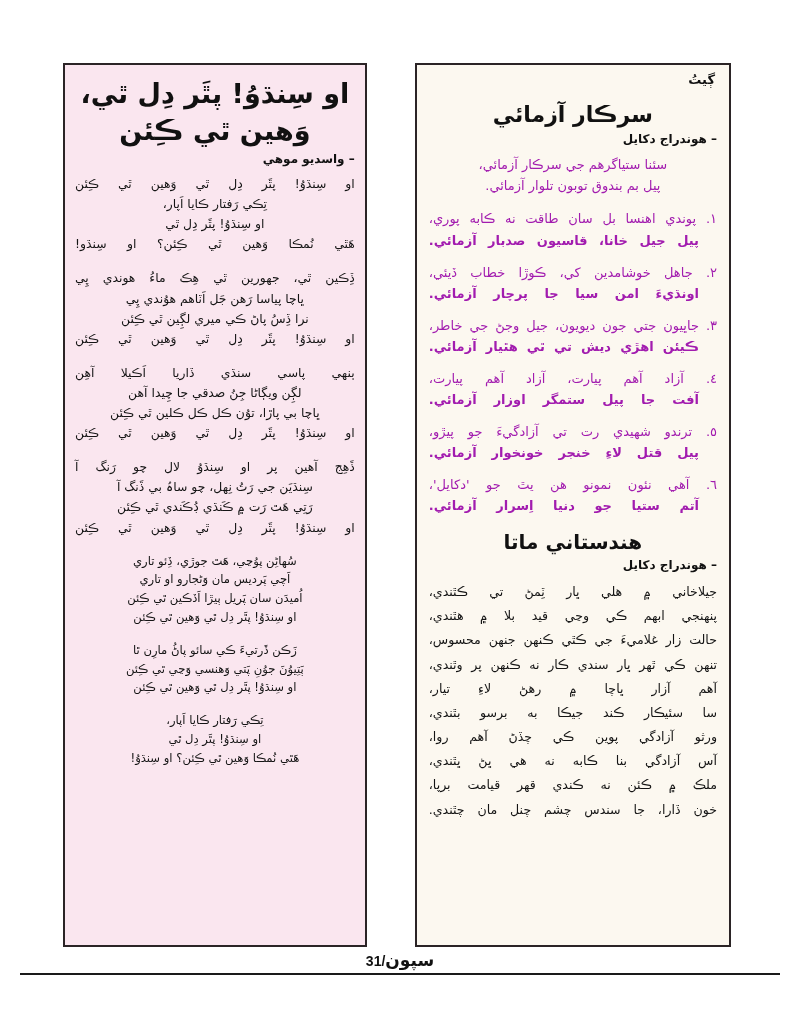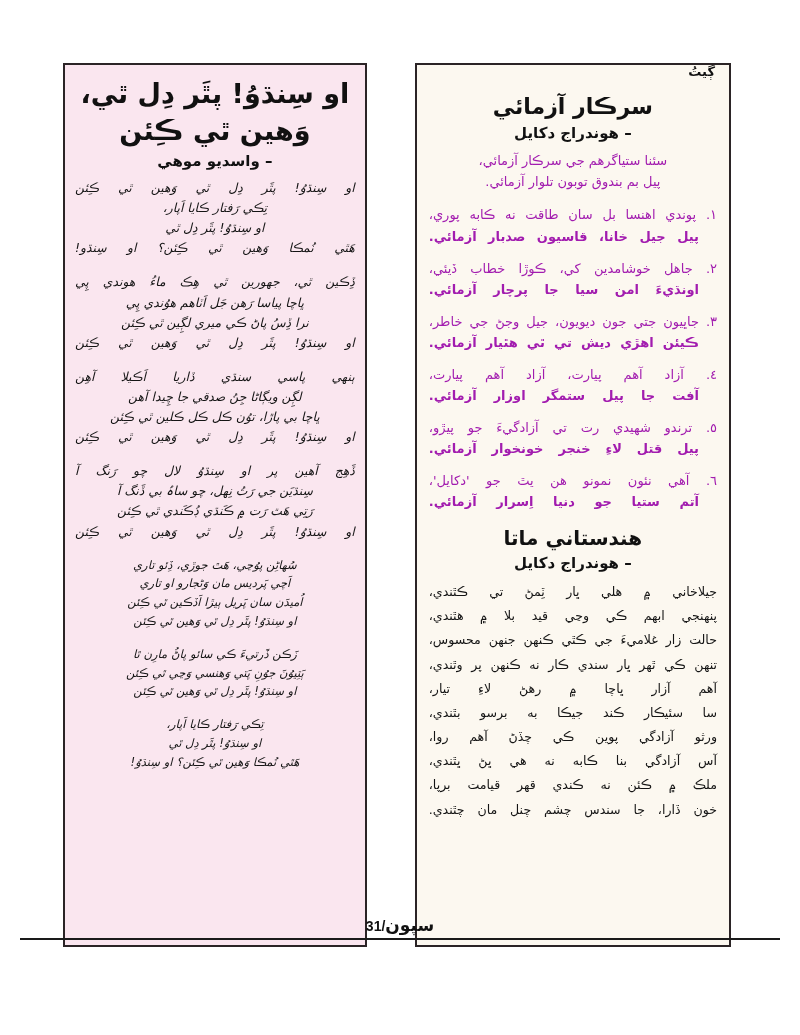--- a/index.html
+++ b/index.html
@@ -47,21 +47,21 @@
 
   .col-right {
     width: 320px;
     background: #fae6ef;
     padding: 6px 10px 4px 10px;
   }
 
   .col-left {
     width: 333px;
     background: #fcf8f0;
-    padding: 0 12px 6px 12px;
+    padding: 8px 12px 6px 12px;
   }
 
   
   .kicker {
     text-align: right;
     font-size: 13px;
     font-weight: 700;
     color: #111;
     line-height: 1.0;
     margin: 0 2px 2px 0;
@@ -88,22 +88,22 @@
     margin: 16px 0 2px 0;
   }
 
   .title-md {
     font-size: 20px;
     line-height: 1.2;
     margin: 14px 0 2px 0;
   }
 
   .byline {
-    text-align: center;
-    font-size: 15px;
+    text-align: right;
+    font-size: 12px;
     font-weight: 700;
     color: #111;
     margin: 4px 0 8px 0;
     direction: rtl;
   }
 
   
   .verse-block {
     margin: 0 0 11px 0;
     direction: rtl;
@@ -142,21 +142,20 @@
     text-align-last: justify;
     color: #141414;
     font-size: 12.6px;
     line-height: 1.92;
   }
 
   
   .r-stanza {
     margin: 0 0 14px 0;
     direction: rtl;
-    font-style: italic;
   }
   .r-line {
     direction: rtl;
     color: #141414;
     font-size: 12.4px;
     line-height: 1.62;
     text-align: center;
     text-align-last: center;
   }
   .r-line.just {
@@ -164,21 +163,21 @@
     text-align-last: justify;
   }
   .r-line.small {
     font-size: 11.6px;
   }
 
   
   .footer {
     position: absolute;
     left: 20px;
-    top: 914px;
+    top: 949px;
     width: 760px;
     height: 40px;
   }
   .footer-rule {
     position: absolute;
     left: 0;
     top: 24px;
     width: 760px;
     height: 2px;
     background: #1a1a1a;

